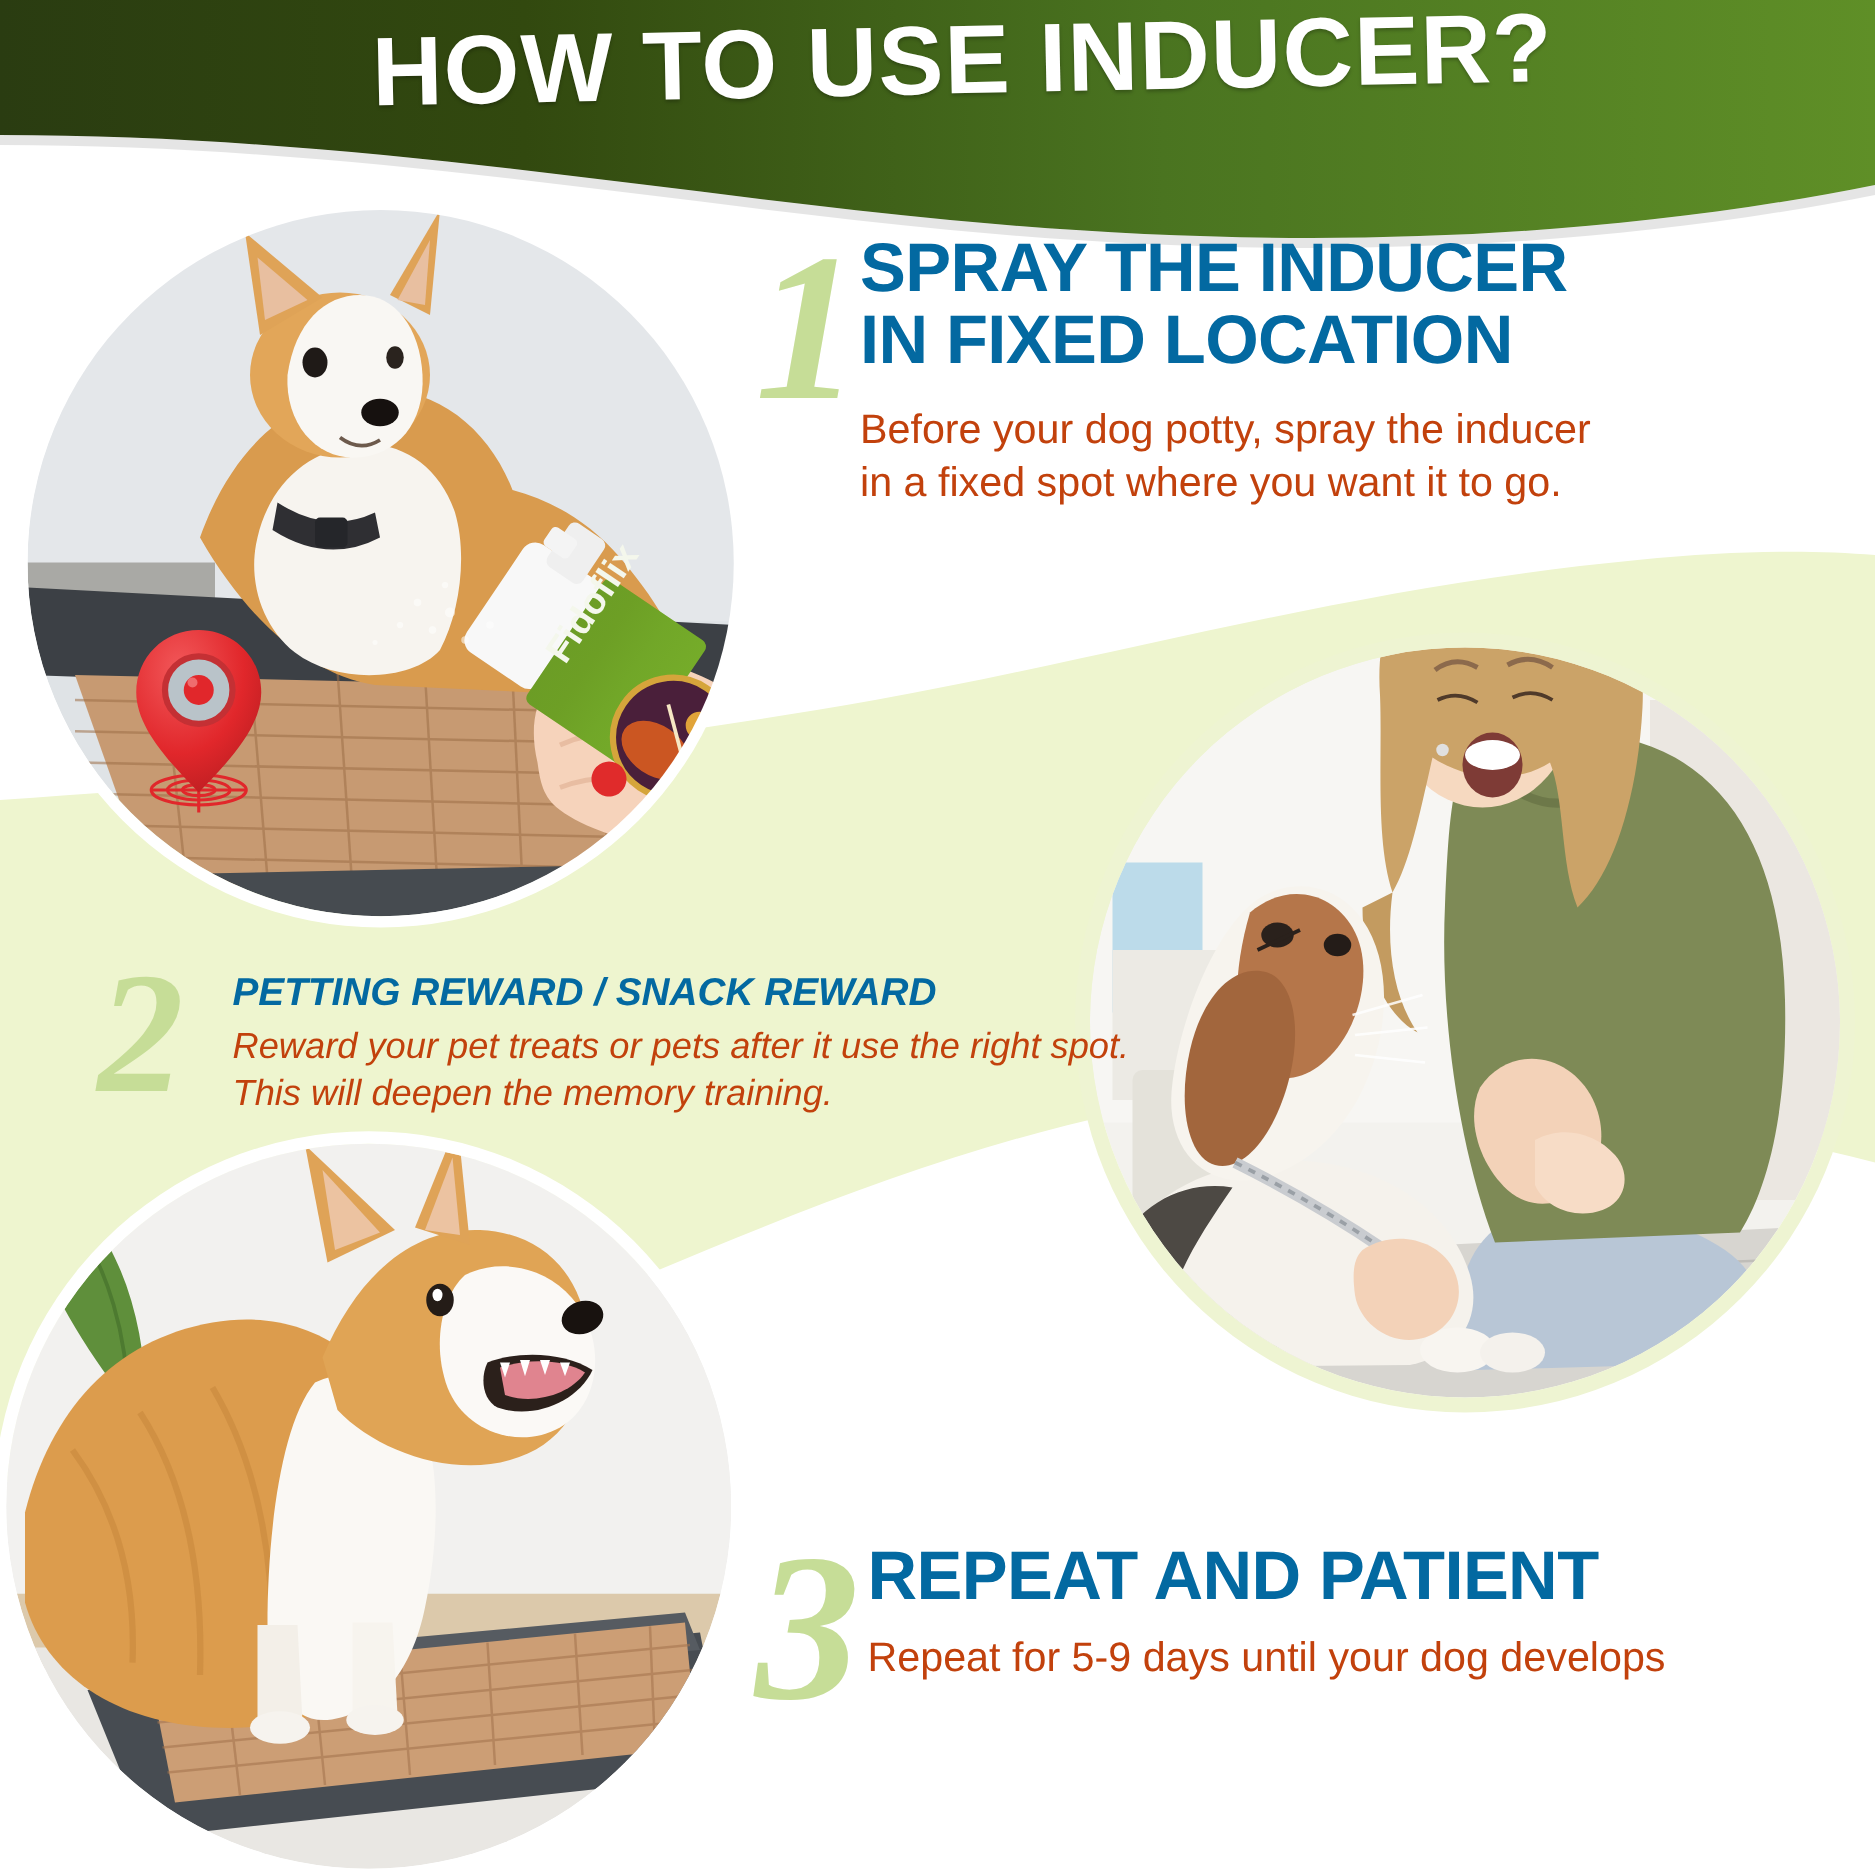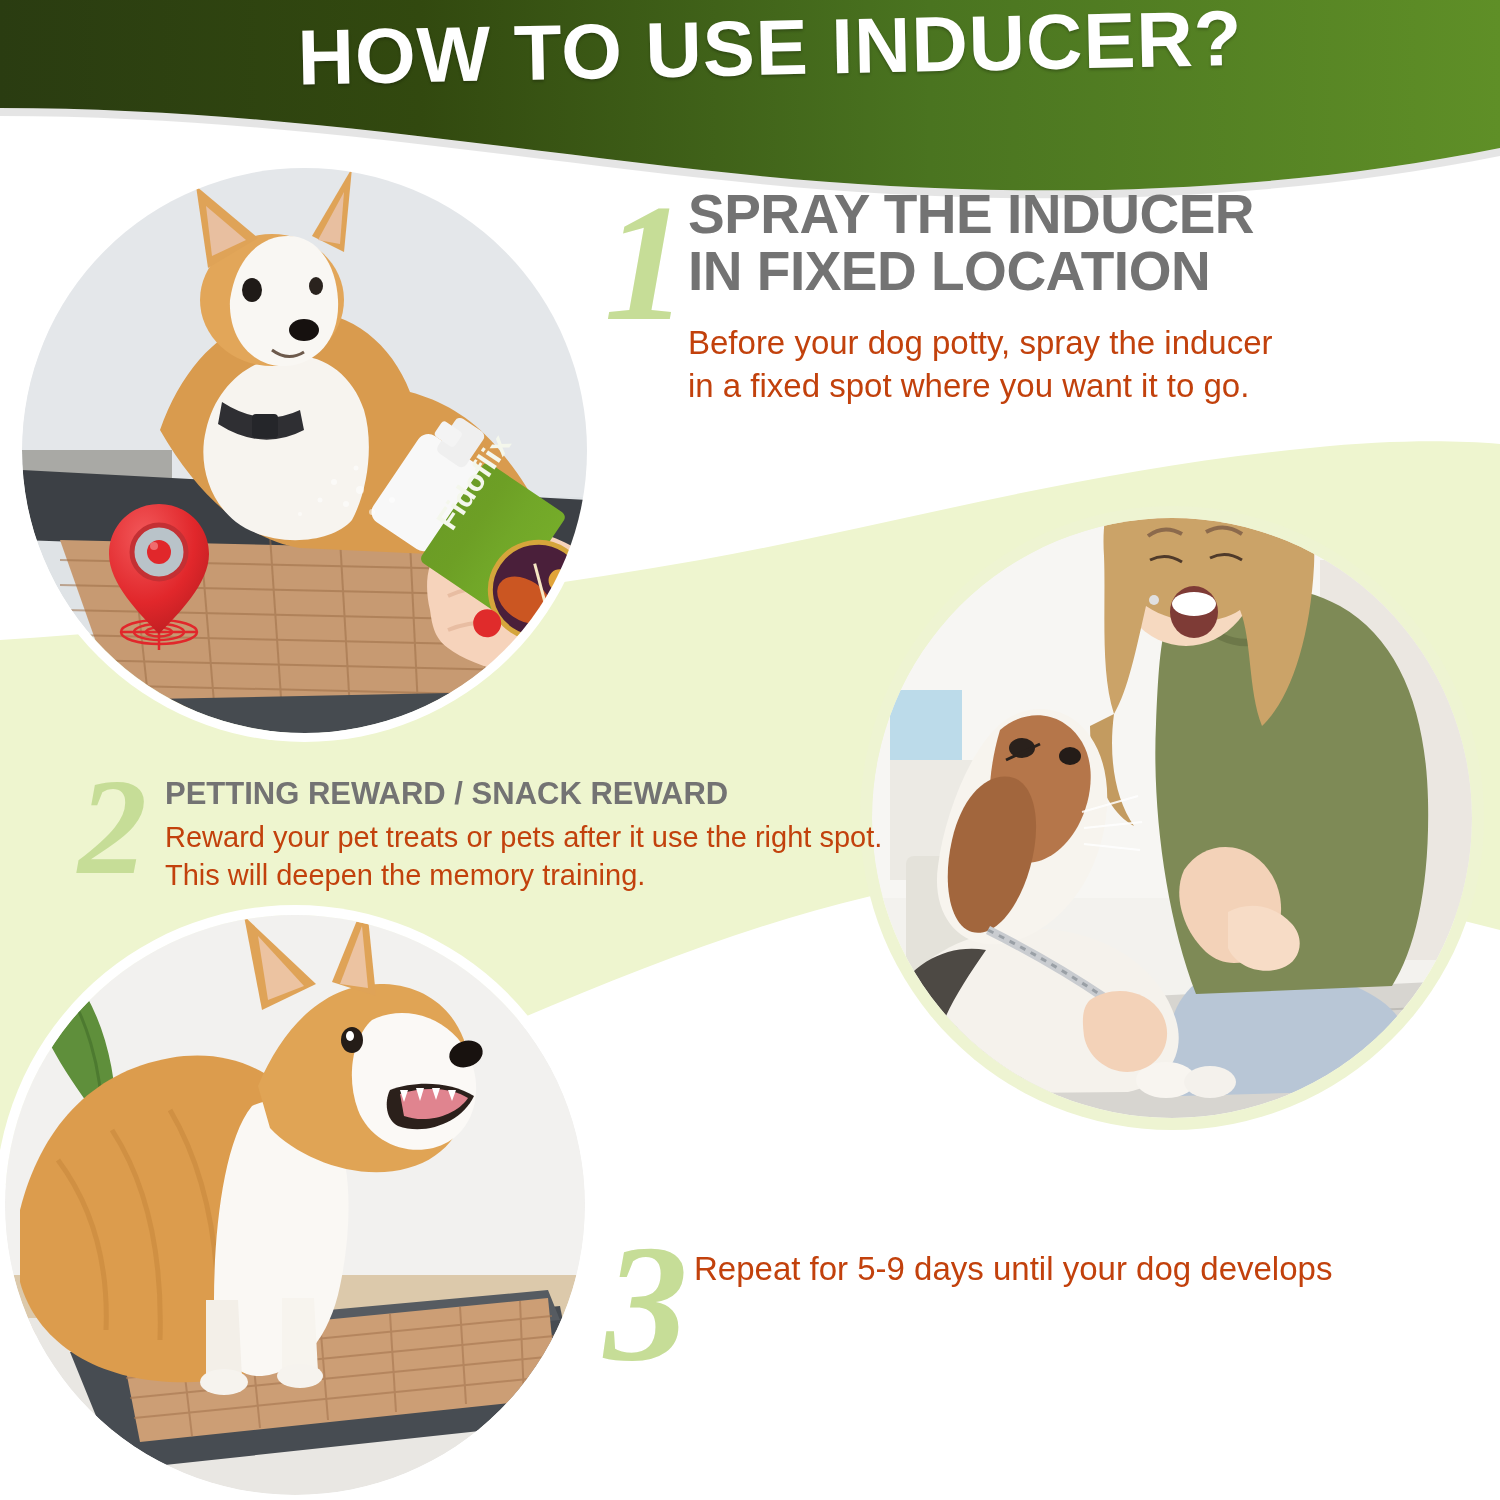--- a/index.html
+++ b/index.html
@@ -58,40 +58,40 @@
     line-height:1;
     user-select:none;
   }
   #num-1{left:604px;top:178px;font-size:168px;}
   #num-2{left:78px;top:758px;font-size:138px;}
   #num-3{left:604px;top:1218px;font-size:168px;}
 
   
   .step{position:absolute;}
   .step-title{
-    color:#737373;
+    color:#0369a1;
     font-weight:bold;
     font-family:"Liberation Sans", sans-serif;
     letter-spacing:-0.5px;
     line-height:1.04;
     margin:0;
   }
   .step-body{
     color:#c2410c;
     font-family:"Liberation Sans", sans-serif;
     line-height:1.3;
     margin:0;
   }
   .step-body div{white-space:nowrap;}
 
   #step-1{left:688px;top:186px;width:700px;}
   #step-1 .step-title{font-size:55px;}
   #step-1 .step-body{font-size:33px;margin-top:22px;}
 
-  #step-2{left:165px;top:778px;width:650px;}
+  #step-2{left:186px;top:778px;width:650px;font-style:italic;}
   #step-2 .step-title{font-size:31px;letter-spacing:0px;}
   #step-2 .step-body{font-size:29px;margin-top:9px;}
 
   #step-3{left:694px;top:1232px;width:760px;}
   #step-3 .step-title{font-size:55px;}
   #step-3 .step-body{font-size:33px;margin-top:16px;}
 
   
   #map-pin{position:absolute;left:92px;top:498px;width:135px;height:160px;}
 
@@ -525,20 +525,23 @@
     <div class="step-title">
       <div>PETTING REWARD / SNACK REWARD</div>
     </div>
     <div class="step-body">
       <div>Reward your pet treats or pets after it use the right spot.</div>
       <div>This will deepen the memory training.</div>
     </div>
   </div>
 
   <div class="step" id="step-3">
+    <div class="step-title">
+      <div>REPEAT AND PATIENT</div>
+    </div>
     <div class="step-body">
       <div>Repeat for 5-9 days until your dog develops</div>
     </div>
   </div>
 
   <span class="hidden-acc">corgi-sitting-beside-potty-tray-with-hand-spraying-inducer</span>
   <span class="hidden-acc">woman-in-olive-shirt-rewarding-beagle-on-rug</span>
   <span class="hidden-acc">corgi-standing-on-potty-training-tray</span>
   <span class="hidden-acc">Fidoflix</span>
 

